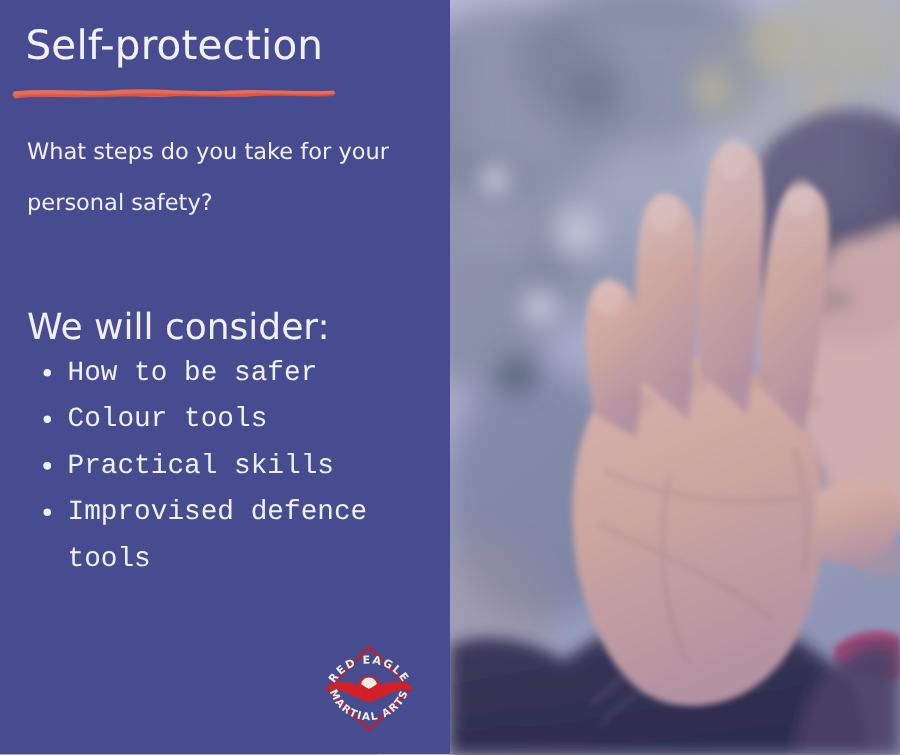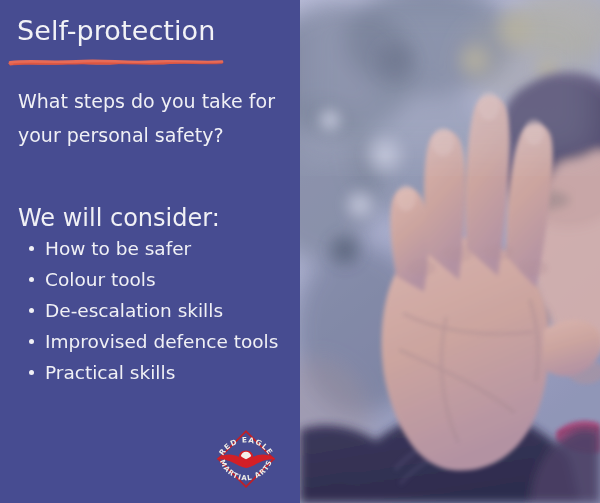--- a/index.html
+++ b/index.html
@@ -44,21 +44,21 @@
     top: 53px;
     width: 222px;
     height: 16px;
   }
 
   .subtitle {
     position: absolute;
     left: 18px;
     top: 84px;
     width: 272px;
-    font-size: 19px;
+    font-size: 15px;
     line-height: 34px;
     color: #f0f0f5;
     font-weight: 400;
   }
 
   .consider {
     position: absolute;
     left: 18px;
     top: 204px;
     font-size: 24px;
@@ -68,20 +68,21 @@
   }
 
   .bullets {
     position: absolute;
     left: 18px;
     top: 233px;
     width: 265px;
     margin: 0;
     padding: 0;
     list-style: none;
+    font-family: Liberation Mono, monospace;
   }
   .bullets li {
     position: relative;
     padding-left: 27px;
     font-size: 18.5px;
     line-height: 31px;
     color: #f0f0f5;
     font-weight: 400;
   }
   .bullets li .dot {
@@ -139,29 +140,28 @@
       <li>
         <span class="dot"></span>
         <span>How to be safer</span>
       </li>
       <li>
         <span class="dot"></span>
         <span>Colour tools</span>
       </li>
       <li>
         <span class="dot"></span>
-        <span>De-escalation skills</span>
+      </li>
+      <li>
+        <span class="dot"></span>
+        <span>Practical skills</span>
       </li>
       <li>
         <span class="dot"></span>
         <span>Improvised defence tools</span>
-      </li>
-      <li>
-        <span class="dot"></span>
-        <span>Practical skills</span>
       </li>
     </ul>
 
     <svg class="logo" viewBox="0 0 100 100">
       <defs>
         <path id="arcTop" d="M 14,52 A 38,38 0 0 1 86,52" fill="none"></path>
         <path id="arcBot" d="M 12,50 A 39,39 0 0 0 88,50" fill="none"></path>
       </defs>
 
       <rect x="22" y="22" width="56" height="56" transform="rotate(45 50 50)" fill="none" stroke="#c01f26" stroke-width="2.4"></rect>

